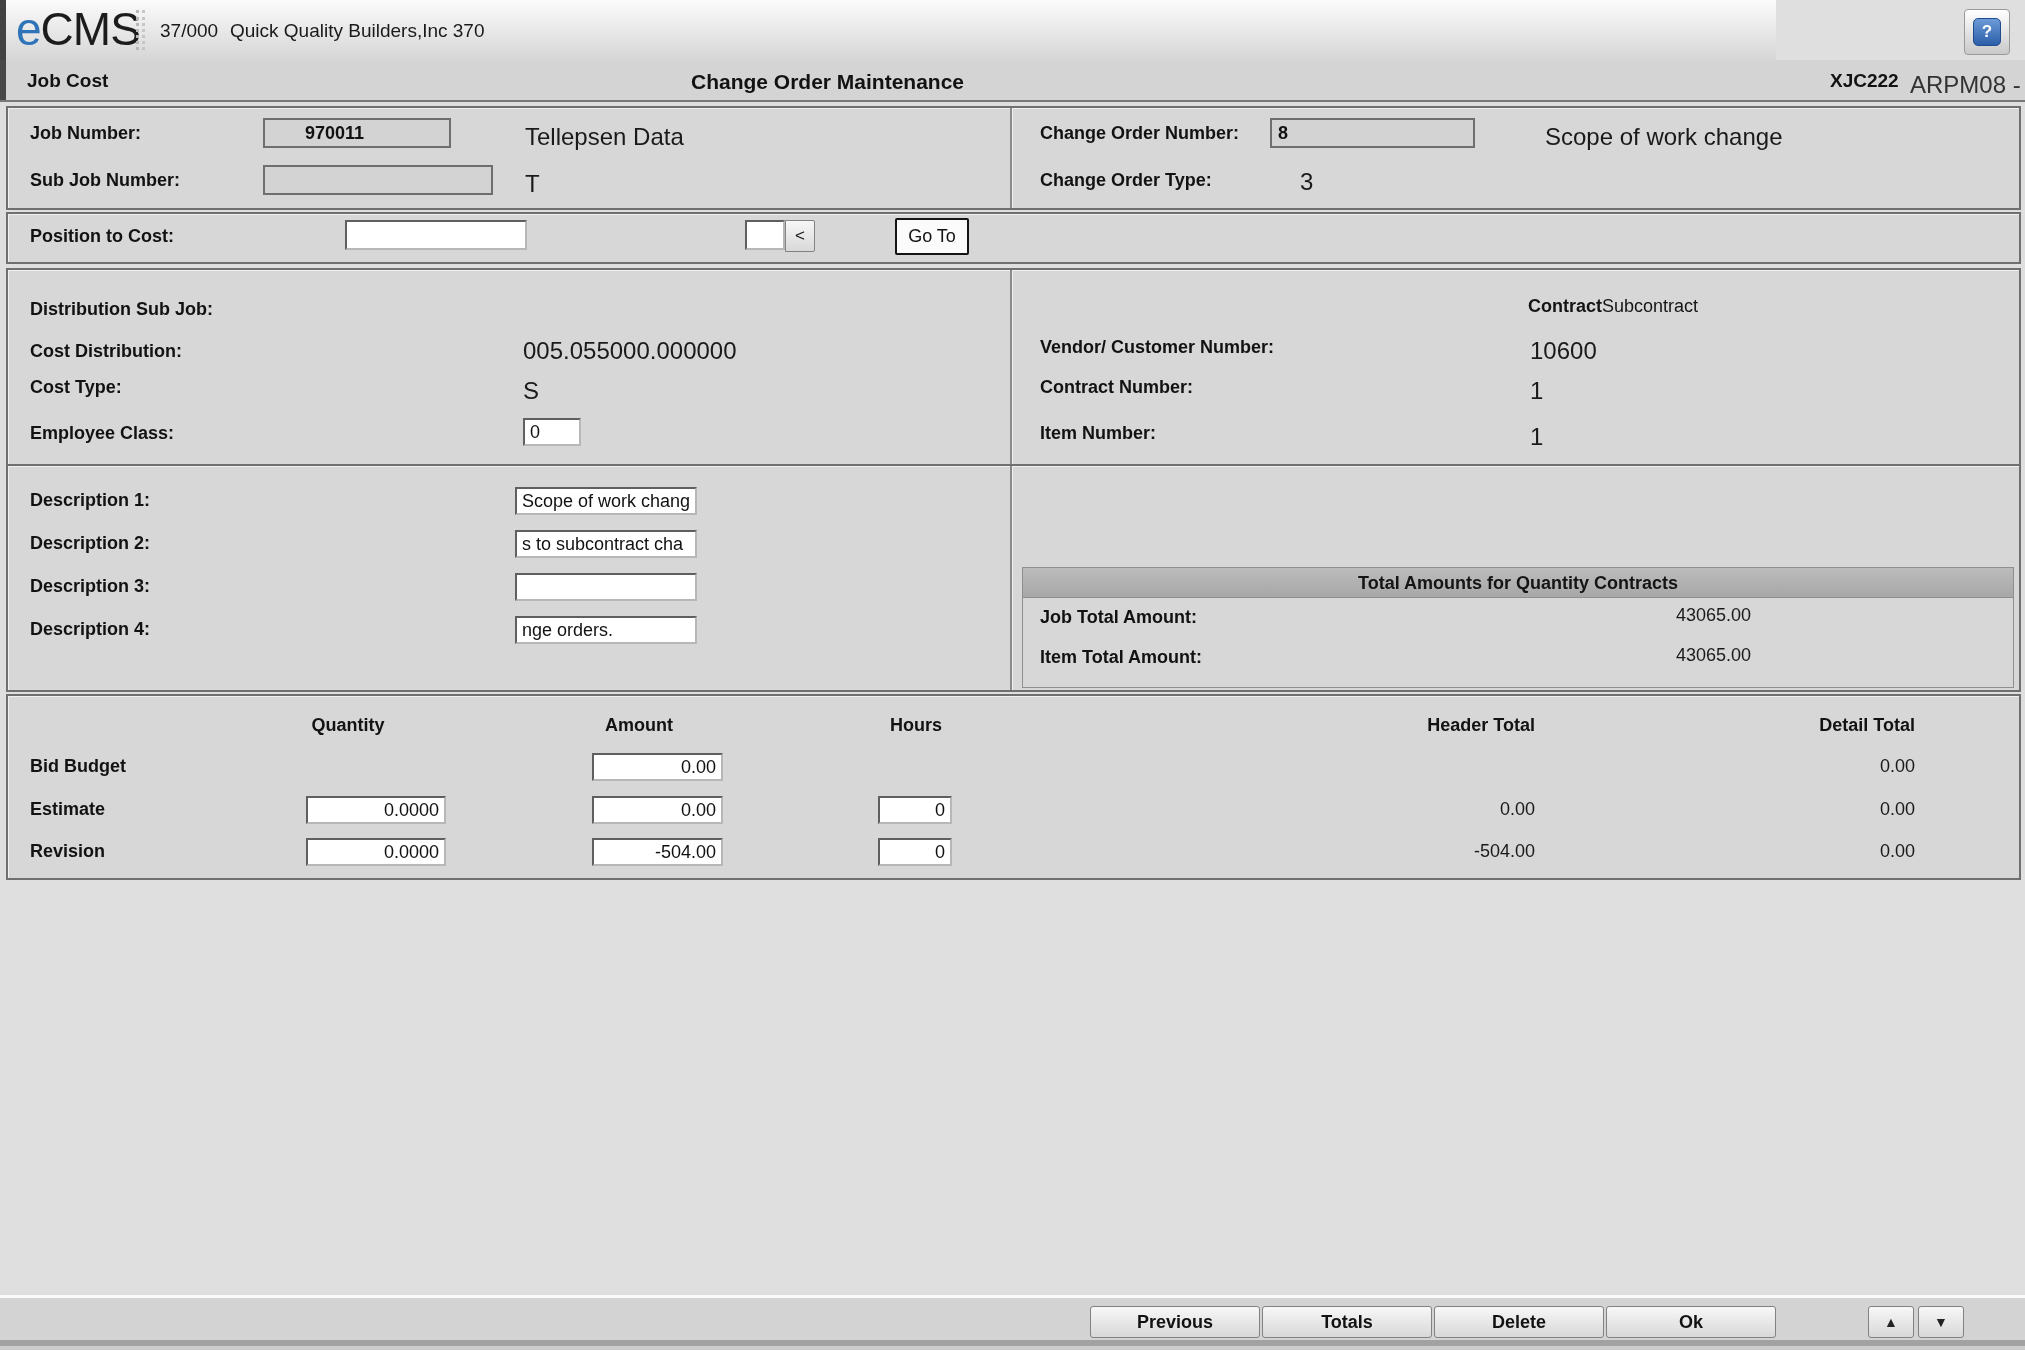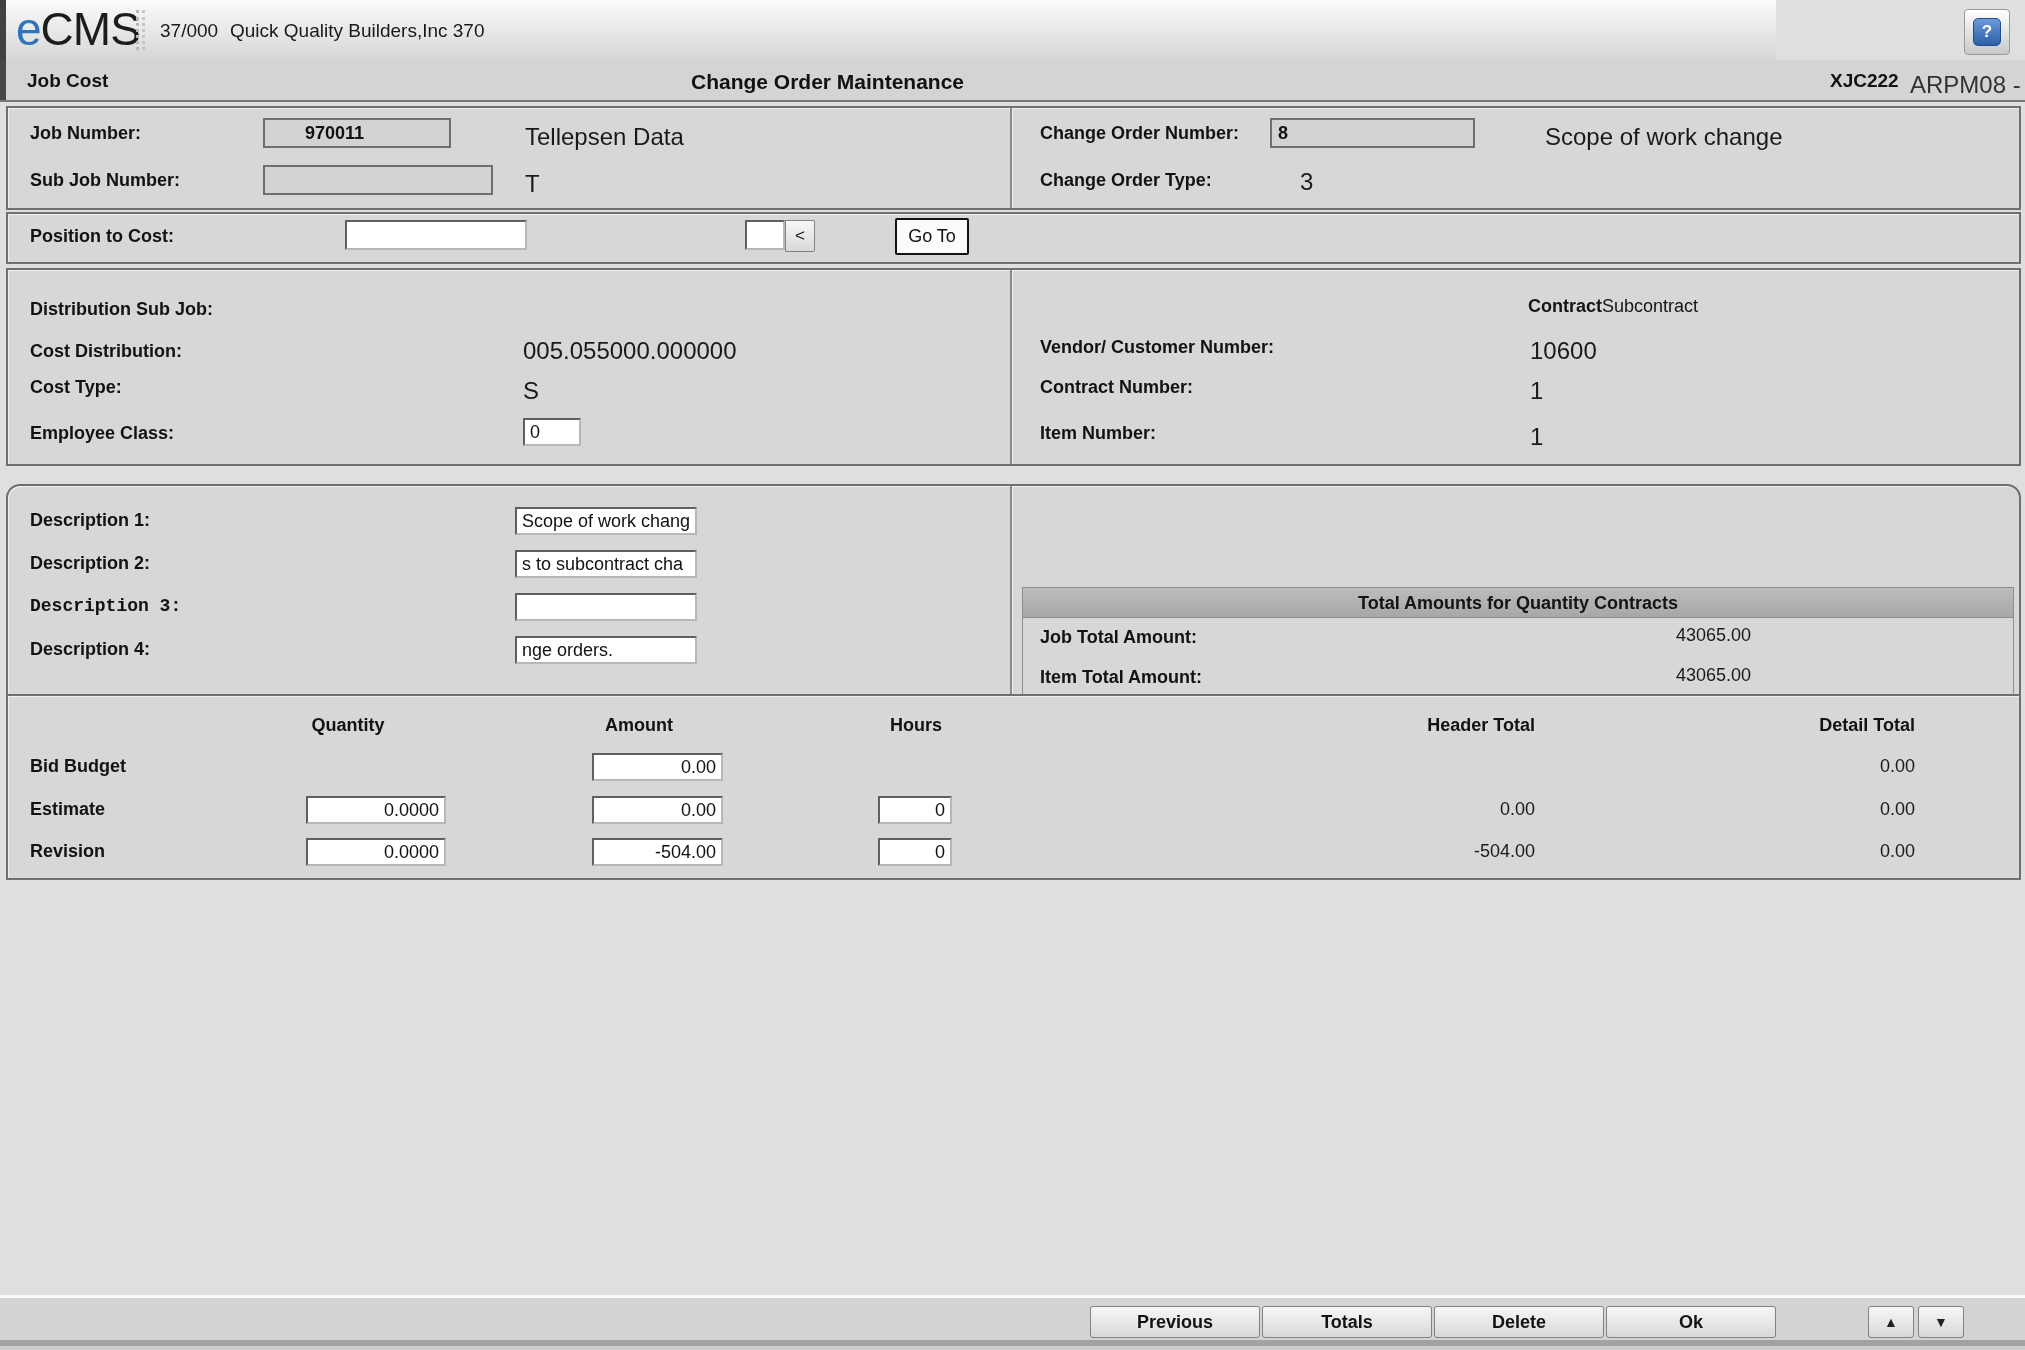--- a/index.html
+++ b/index.html
@@ -89,28 +89,28 @@
       <span style="font-weight:bold;">Contract</span><span>Subcontract</span>
     </div>
     <div class="lbl" style="left:1032px;top:67px;">Vendor/ Customer Number:</div>
     <div class="val" style="left:1522px;top:67px;">10600</div>
     <div class="lbl" style="left:1032px;top:107px;">Contract Number:</div>
     <div class="val" style="left:1522px;top:107px;">1</div>
     <div class="lbl" style="left:1032px;top:153px;">Item Number:</div>
     <div class="val" style="left:1522px;top:153px;">1</div>
   </div>
 
-  <div class="band" style="top:484px;height:224px;border-radius:14px;">
+  <div class="band" style="top:464px;height:224px;">
     <div class="vdiv" style="left:1002px;"></div>
 
     <div class="lbl" style="left:22px;top:24px;">Description 1:</div>
     <input class="winput" style="left: 507px; top: 21px; width: 182px; height: 28px;" value="Scope of work change">
     <div class="lbl" style="left:22px;top:67px;">Description 2:</div>
     <input class="winput" style="left: 507px; top: 64px; width: 182px; height: 28px;" value="s to subcontract cha">
-    <div class="lbl" style="left:22px;top:110px;font-family:Liberation Mono, monospace;">Description 3:</div>
+    <div class="lbl" style="left:22px;top:110px;">Description 3:</div>
     <input class="winput" style="left: 507px; top: 107px; width: 182px; height: 28px;" value="">
     <div class="lbl" style="left:22px;top:153px;">Description 4:</div>
     <input class="winput" style="left: 507px; top: 150px; width: 182px; height: 28px;" value="nge orders.">
 
     <div class="abs" style="left:1014px;top:101px;width:990px;height:119px;border:1px solid #8f8f8f;">
       <div class="abs" style="left:0;top:0;width:100%;height:30px;line-height:30px;text-align:center;font-weight:bold;font-size:18px;background:linear-gradient(#bcbcbc,#a7a7a7);border-bottom:1px solid #8f8f8f;box-sizing:border-box;">Total Amounts for Quantity Contracts</div>
     </div>
     <div class="lbl" style="left:1032px;top:141px;">Job Total Amount:</div>
     <div class="rightcol" style="left:1543px;top:139px;width:200px;">43065.00</div>
     <div class="lbl" style="left:1032px;top:181px;">Item Total Amount:</div>

